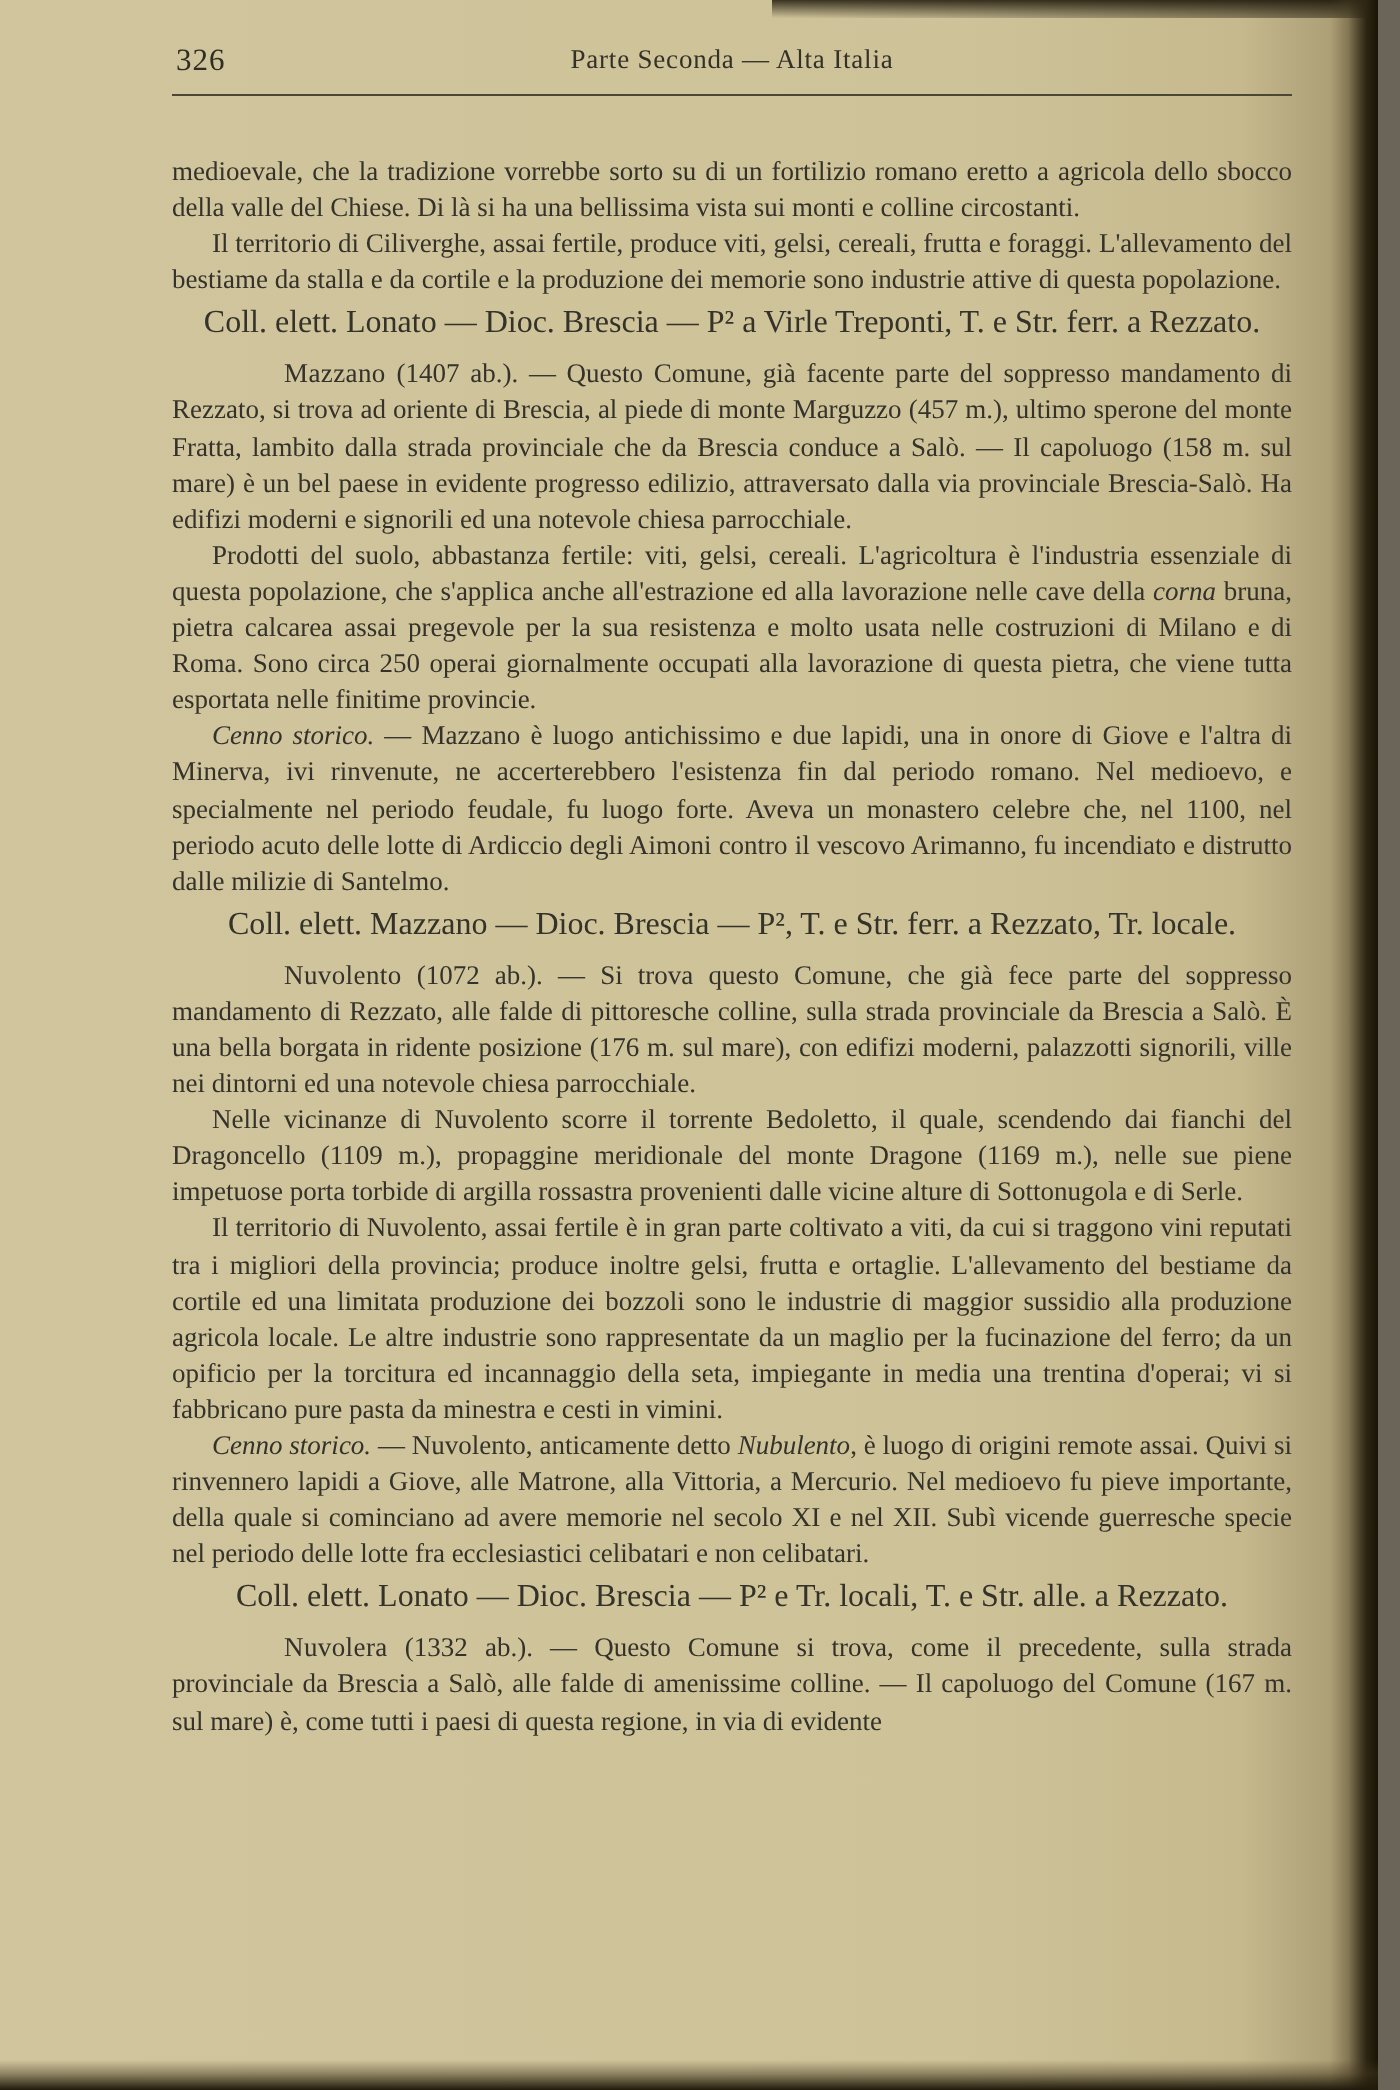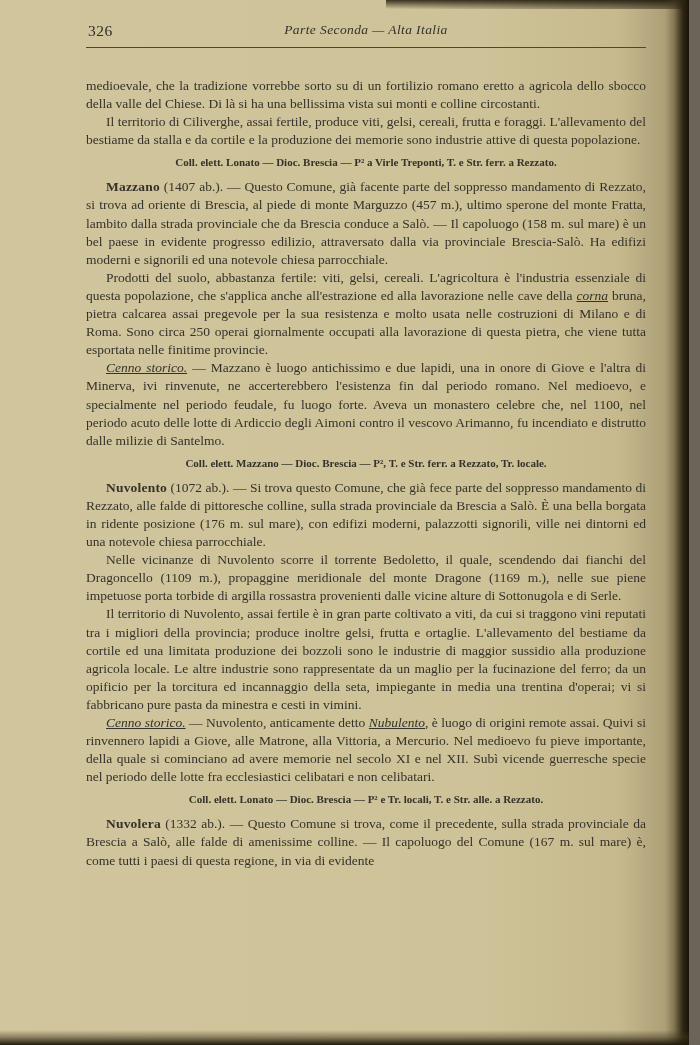--- a/index.html
+++ b/index.html
@@ -33,52 +33,50 @@
     top: 0;
     font-size: 15.5px;
     letter-spacing: 0.5px;
     color: #2f2d24;
   }
   .running-title {
     text-align: center;
     font-size: 13.5px;
     letter-spacing: 0.4px;
     color: #343228;
-    font-style: italic;
   }
   .rule {
     border: none;
     border-top: 1.3px solid #4b4737;
     margin: 5px 0 0 0;
   }
 
   main {
     margin-top: 29px;
     font-size: 13.5px;
     line-height: 18.1px;
     text-align: justify;
     color: #34322a;
   }
   main p {
     margin: 0;
     text-indent: 20px;
   }
   main p.flush { text-indent: 0; }
   main p.entry { margin-top: 9px; }
-  .entry-name { font-weight: bold; letter-spacing: 0.2px; }
-  .italic { font-style: italic; text-decoration: underline; }
+  .entry-name { font-weight: normal; letter-spacing: 0.2px; margin-left: 36px; }
+  .italic { font-style: italic; }
 
   p.coll {
-    font-size: 11px;
+    font-size: 16px;
     line-height: 14px;
     text-align: center;
     text-indent: 0;
     margin: 6px 0 8px 0;
     color: #343229;
-    font-weight: bold;
   }
 
   
   .edge-right {
     position: absolute; top: 0; right: 0; width: 24px; height: 100%;
     background: linear-gradient(to right, rgba(58,48,26,0) 0%, rgba(74,62,36,0.35) 38%, #2d2513 76%, #191405 100%);
     pointer-events: none;
   }
   .edge-bottom {
     position: absolute; bottom: 0; left: 0; width: 100%; height: 15px;

